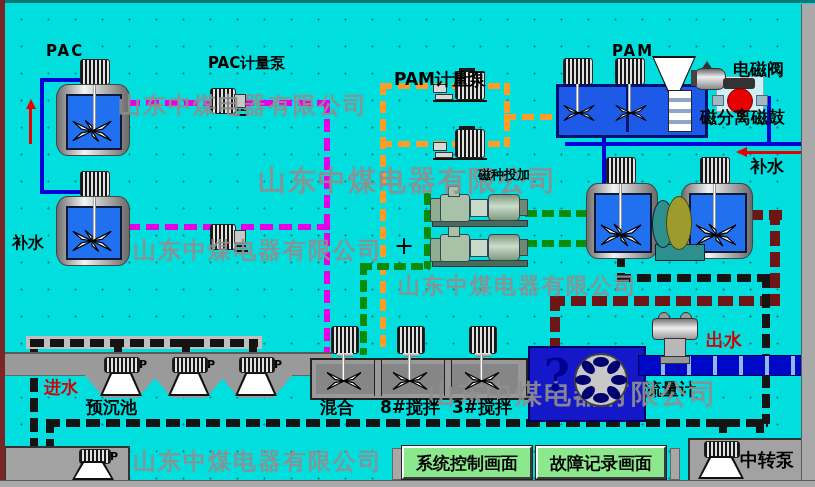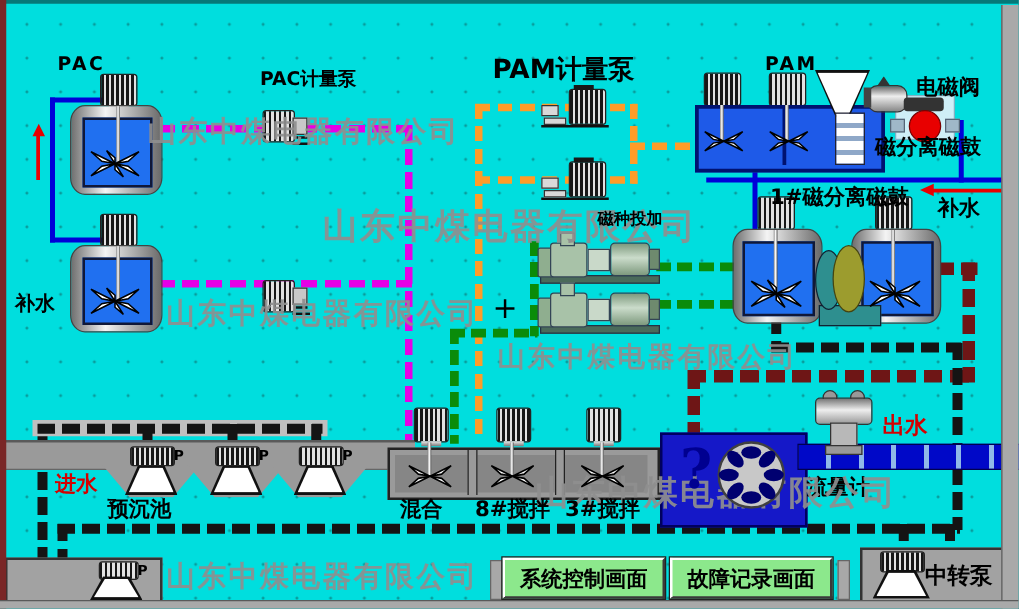--- a/index.html
+++ b/index.html
@@ -332,26 +332,25 @@
   <div class="cone-w" style="left:701px;top:458px;width:40px;height:19px;z-index:4;"></div>
 
   <div class="gbox" style="left:4px;top:446px;width:122px;height:34px;"></div>
   <div class="stripes abs" style="left:79px;top:449px;width:30px;height:13px;z-index:4;"></div>
   <div class="lbl" style="left:110px;top:450px;font-size:11px;">P</div>
   <div class="cone-b" style="left:72px;top:461px;width:42px;height:19px;z-index:4;"></div>
   <div class="cone-w" style="left:75px;top:463px;width:36px;height:15px;z-index:4;"></div>
 
   <div class="lbl" style="left:46px;top:42px;font-size:15px;letter-spacing:2px;">PAC</div>
   <div class="lbl" style="left:208px;top:54px;font-size:15px;">PAC计量泵</div>
-  <div class="lbl" style="left:394px;top:41px;font-size:21px;">PAM计量泵</div>
+  <div class="lbl" style="left:394px;top:68px;font-size:17px;">PAM计量泵</div>
   <div class="lbl" style="left:612px;top:42px;font-size:15px;letter-spacing:2px;">PAM</div>
   <div class="lbl" style="left:733px;top:58px;font-size:17px;">电磁阀</div>
   <div class="lbl" style="left:700px;top:106px;font-size:17px;">磁分离磁鼓</div>
   <div class="lbl" style="left:750px;top:155px;font-size:17px;">补水</div>
-  <div class="lbl" style="left:616px;top:146px;font-size:17px;">1#磁分离磁鼓</div>
   <div class="lbl" style="left:478px;top:166px;font-size:13px;">磁种投加</div>
   <div class="lbl" style="left:12px;top:233px;font-size:16px;">补水</div>
   <div class="lbl" style="left:394px;top:232px;font-size:24px;font-weight:normal;">+</div>
   <div class="lbl red" style="left:44px;top:376px;font-size:17px;">进水</div>
   <div class="lbl" style="left:86px;top:396px;font-size:17px;">预沉池</div>
   <div class="lbl" style="left:320px;top:396px;font-size:17px;">混合</div>
   <div class="lbl" style="left:380px;top:396px;font-size:17px;">8#搅拌</div>
   <div class="lbl" style="left:452px;top:396px;font-size:17px;">3#搅拌</div>
   <div class="lbl red" style="left:706px;top:328px;font-size:18px;">出水</div>
   <div class="lbl" style="left:645px;top:378px;font-size:17px;z-index:3;">流量计</div>

